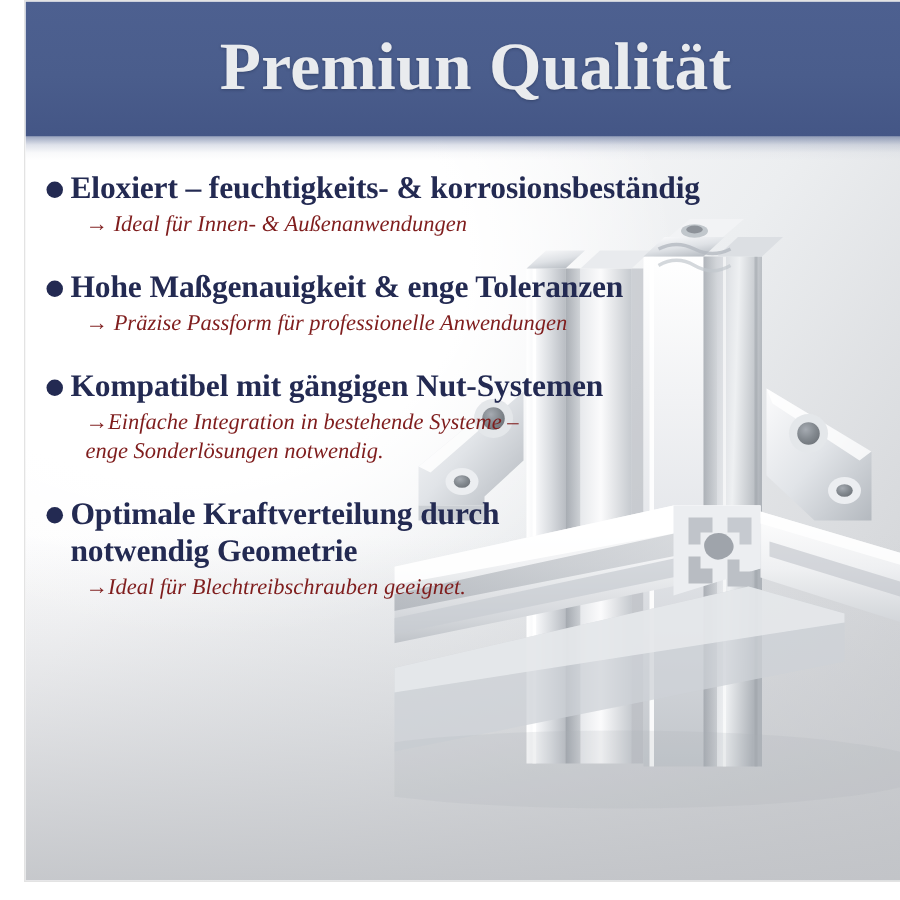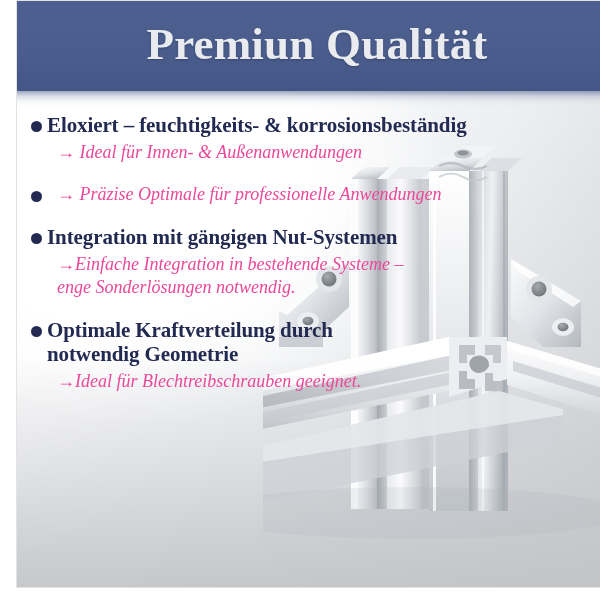--- a/index.html
+++ b/index.html
@@ -106,22 +106,22 @@
   }
   .feature-headline {
     color: #232a52;
     font-size: 21px;
     font-weight: bold;
     line-height: 1.18;
     letter-spacing: -0.1px;
     margin: 0;
   }
   .feature-sub {
-    color: #ec4899;
-    font-size: 18px;
+    color: #7f1d1d;
+    font-size: 15px;
     font-style: italic;
     line-height: 1.28;
     margin: 3px 0 0 0;
     padding-left: 10px;
   }
   .feature-sub .sub-line { display: block; }
   .feature-sub .sub-line.indentless { padding-left: 0; }
 </style>
 </head>
 <body>
@@ -267,28 +267,29 @@
     <li class="feature-item">
       <span class="bullet-dot"></span>
       <p class="feature-headline">Eloxiert – feuchtigkeits- &amp; korrosionsbeständig</p>
       <p class="feature-sub">
         <span class="sub-line">→ Ideal für Innen- &amp; Außenanwendungen</span>
       </p>
     </li>
 
     <li class="feature-item">
       <span class="bullet-dot"></span>
+      <p class="feature-headline">Hohe Maßgenauigkeit &amp; enge Toleranzen</p>
       <p class="feature-sub">
-        <span class="sub-line">→ Präzise Optimale für professionelle Anwendungen</span>
+        <span class="sub-line">→ Präzise Passform für professionelle Anwendungen</span>
       </p>
     </li>
 
     <li class="feature-item">
       <span class="bullet-dot"></span>
-      <p class="feature-headline">Integration mit gängigen Nut-Systemen</p>
+      <p class="feature-headline">Kompatibel mit gängigen Nut-Systemen</p>
       <p class="feature-sub">
         <span class="sub-line">→Einfache Integration in bestehende Systeme –</span>
         <span class="sub-line indentless">enge Sonderlösungen notwendig.</span>
       </p>
     </li>
 
     <li class="feature-item">
       <span class="bullet-dot"></span>
       <p class="feature-headline" style="max-width:345px;">Optimale Kraftverteilung durch notwendig Geometrie</p>
       <p class="feature-sub">

